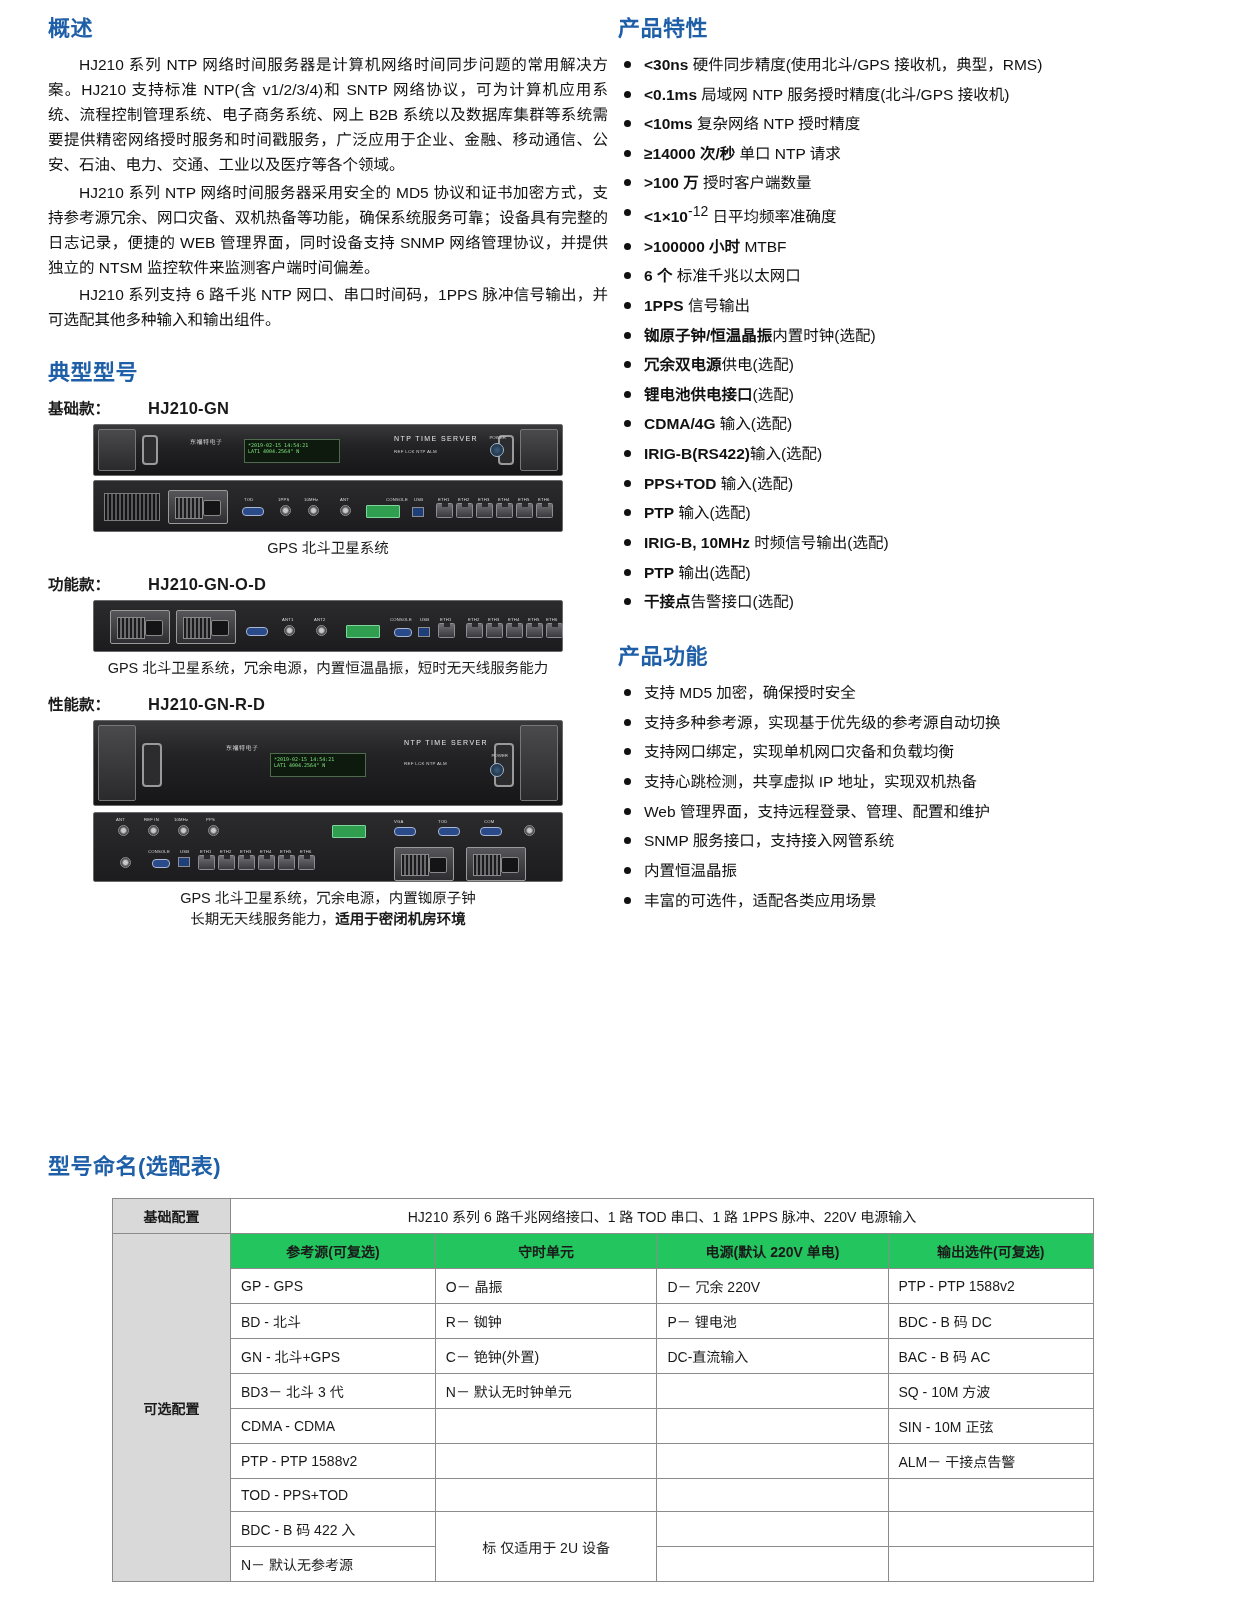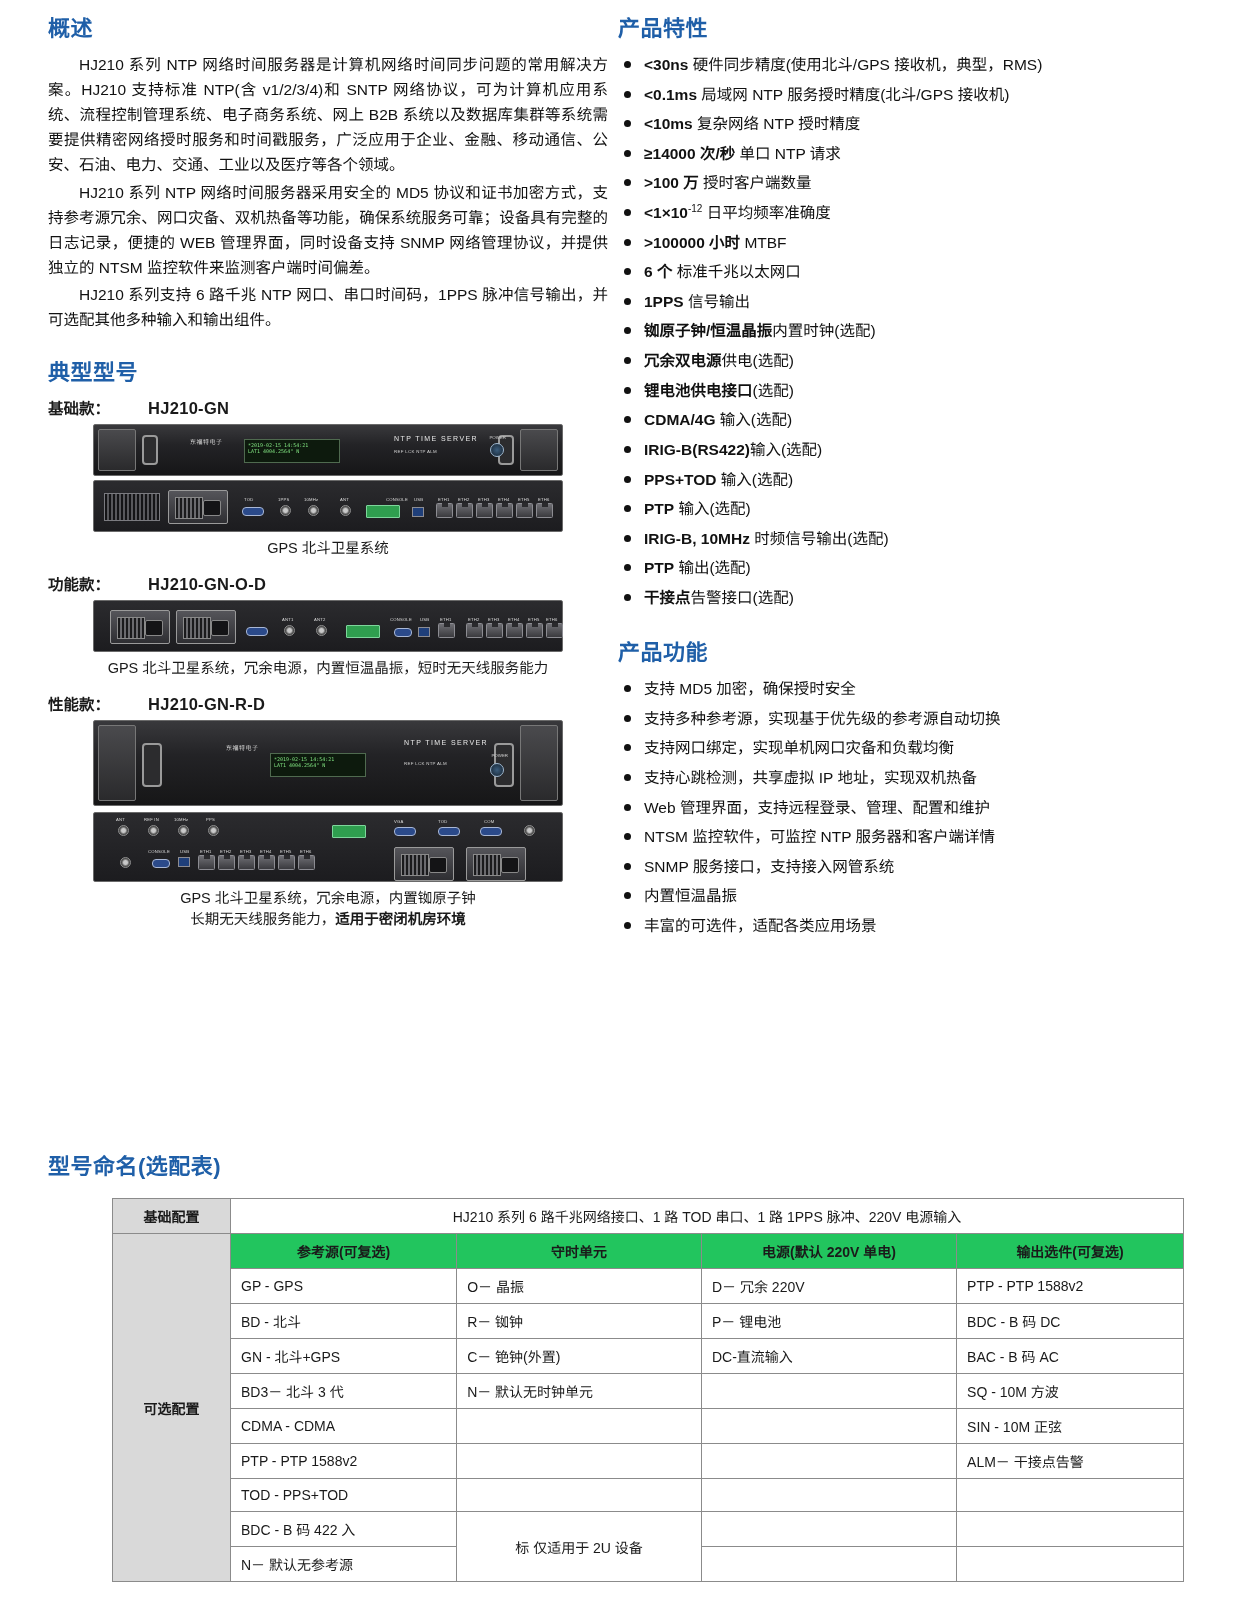--- a/index.html
+++ b/index.html
@@ -61,21 +61,21 @@
   }
   ul.feat li::before {
     content: "";
     position: absolute;
     left: 6px; top: 9px;
     width: 7px; height: 7px;
     background: #111;
     border-radius: 50%;
   }
   ul.feat li b { font-weight: bold; }
-  sup { font-size: 10px; vertical-align: super; }
+  sup { font-size: 14px; vertical-align: super; }
 
   
   .model-block { margin-top: 4px; }
   .model-head {
     display: flex;
     align-items: baseline;
     font-size: 15.5px;
     font-weight: bold;
     margin-bottom: 6px;
   }
@@ -248,21 +248,21 @@
     background: repeating-linear-gradient(90deg,#141416 0 2px,#58585c 2px 4px);
     border: 1px solid #7b7b80;
   }
   .dev-2u { width: 470px; height: 86px; }
   .dev-2u-rear { width: 470px; height: 70px; }
 
   
   .table-wrap {
     position: absolute;
     left: 112px; top: 1198px;
-    width: 1072px;
+    width: 982px;
   }
   table.opt {
     border-collapse: collapse;
     width: 100%;
     font-size: 14px;
   }
   table.opt td, table.opt th {
     border: 1px solid #8b8b8b;
     padding: 7px 10px;
     vertical-align: middle;
@@ -487,21 +487,20 @@
     </ul>
 
     <h2 class="section-title" style="margin-top:24px;">产品功能</h2>
 
     <ul class="feat">
       <li>支持 MD5 加密，确保授时安全</li>
       <li>支持多种参考源，实现基于优先级的参考源自动切换</li>
       <li>支持网口绑定，实现单机网口灾备和负载均衡</li>
       <li>支持心跳检测，共享虚拟 IP 地址，实现双机热备</li>
       <li>Web 管理界面，支持远程登录、管理、配置和维护</li>
-      <li>NTSM 监控软件，可监控 NTP 服务器和客户端详情</li>
       <li>SNMP 服务接口，支持接入网管系统</li>
       <li>内置恒温晶振</li>
       <li>丰富的可选件，适配各类应用场景</li>
     </ul>
 
   </div>
 
   <div class="bigtitle-wrap">
     <h2 class="section-title">型号命名(选配表)</h2>
   </div>

